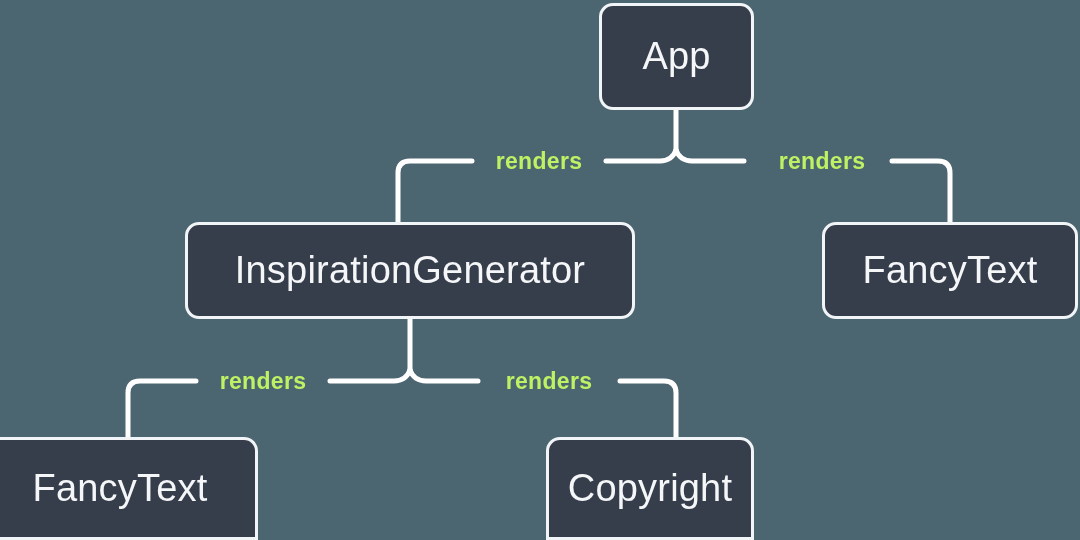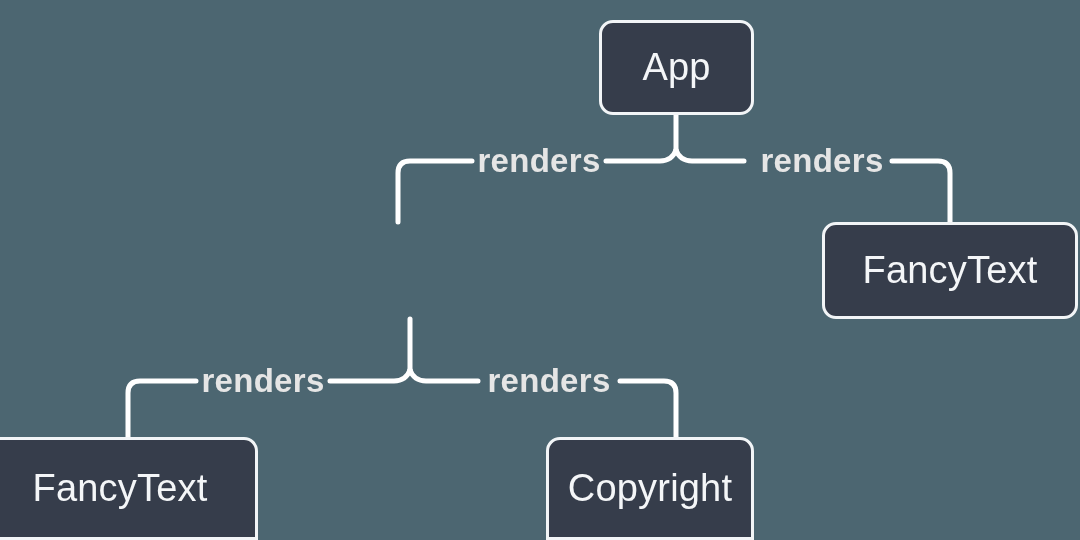--- a/index.html
+++ b/index.html
@@ -39,30 +39,30 @@
     color: #f4f6f8;
     font-weight: 400;
     letter-spacing: 0.2px;
     white-space: nowrap;
   }
   .node-label {
     display: block;
   }
   .edge-label {
     position: absolute;
-    color: #e5e5e5;
-    font-size: 33px;
+    color: #bef264;
+    font-size: 23px;
     font-weight: 600;
     letter-spacing: 0.3px;
     white-space: nowrap;
     transform: translate(-50%, -50%);
     text-align: center;
   }
   
-  #node-app          { left: 599px; top: 20px;   width: 155px; height: 95px;  font-size: 38px; }
+  #node-app          { left: 599px; top: 3px;   width: 155px; height: 107px;  font-size: 38px; }
   #node-inspiration  { left: 185px; top: 222px; width: 450px; height: 97px;  font-size: 38px; }
   #node-fancytext-r  { left: 822px; top: 222px; width: 256px; height: 97px;  font-size: 38px; }
   #node-fancytext-l  { left: -18px; top: 437px; width: 276px; height: 103px; font-size: 38px;
                         border-bottom-left-radius: 0; border-bottom-right-radius: 0; }
   #node-copyright    { left: 546px; top: 437px; width: 208px; height: 103px; font-size: 38px;
                         border-bottom-left-radius: 0; border-bottom-right-radius: 0; }
 </style>
 </head>
 <body>
 
@@ -88,20 +88,23 @@
 
       <path d="M 410 370 Q 414 381 426 381 L 478 381"></path>
       <path d="M 620 381 L 664 381 Q 676 381 676 393 L 676 437"></path>
     </g>
   </svg>
 
   <div class="node" id="node-app">
     <span class="node-label">App</span>
   </div>
 
+  <div class="node" id="node-inspiration">
+    <span class="node-label">InspirationGenerator</span>
+  </div>
 
   <div class="node" id="node-fancytext-r">
     <span class="node-label">FancyText</span>
   </div>
 
   <div class="node" id="node-fancytext-l">
     <span class="node-label">FancyText</span>
   </div>
 
   <div class="node" id="node-copyright">

